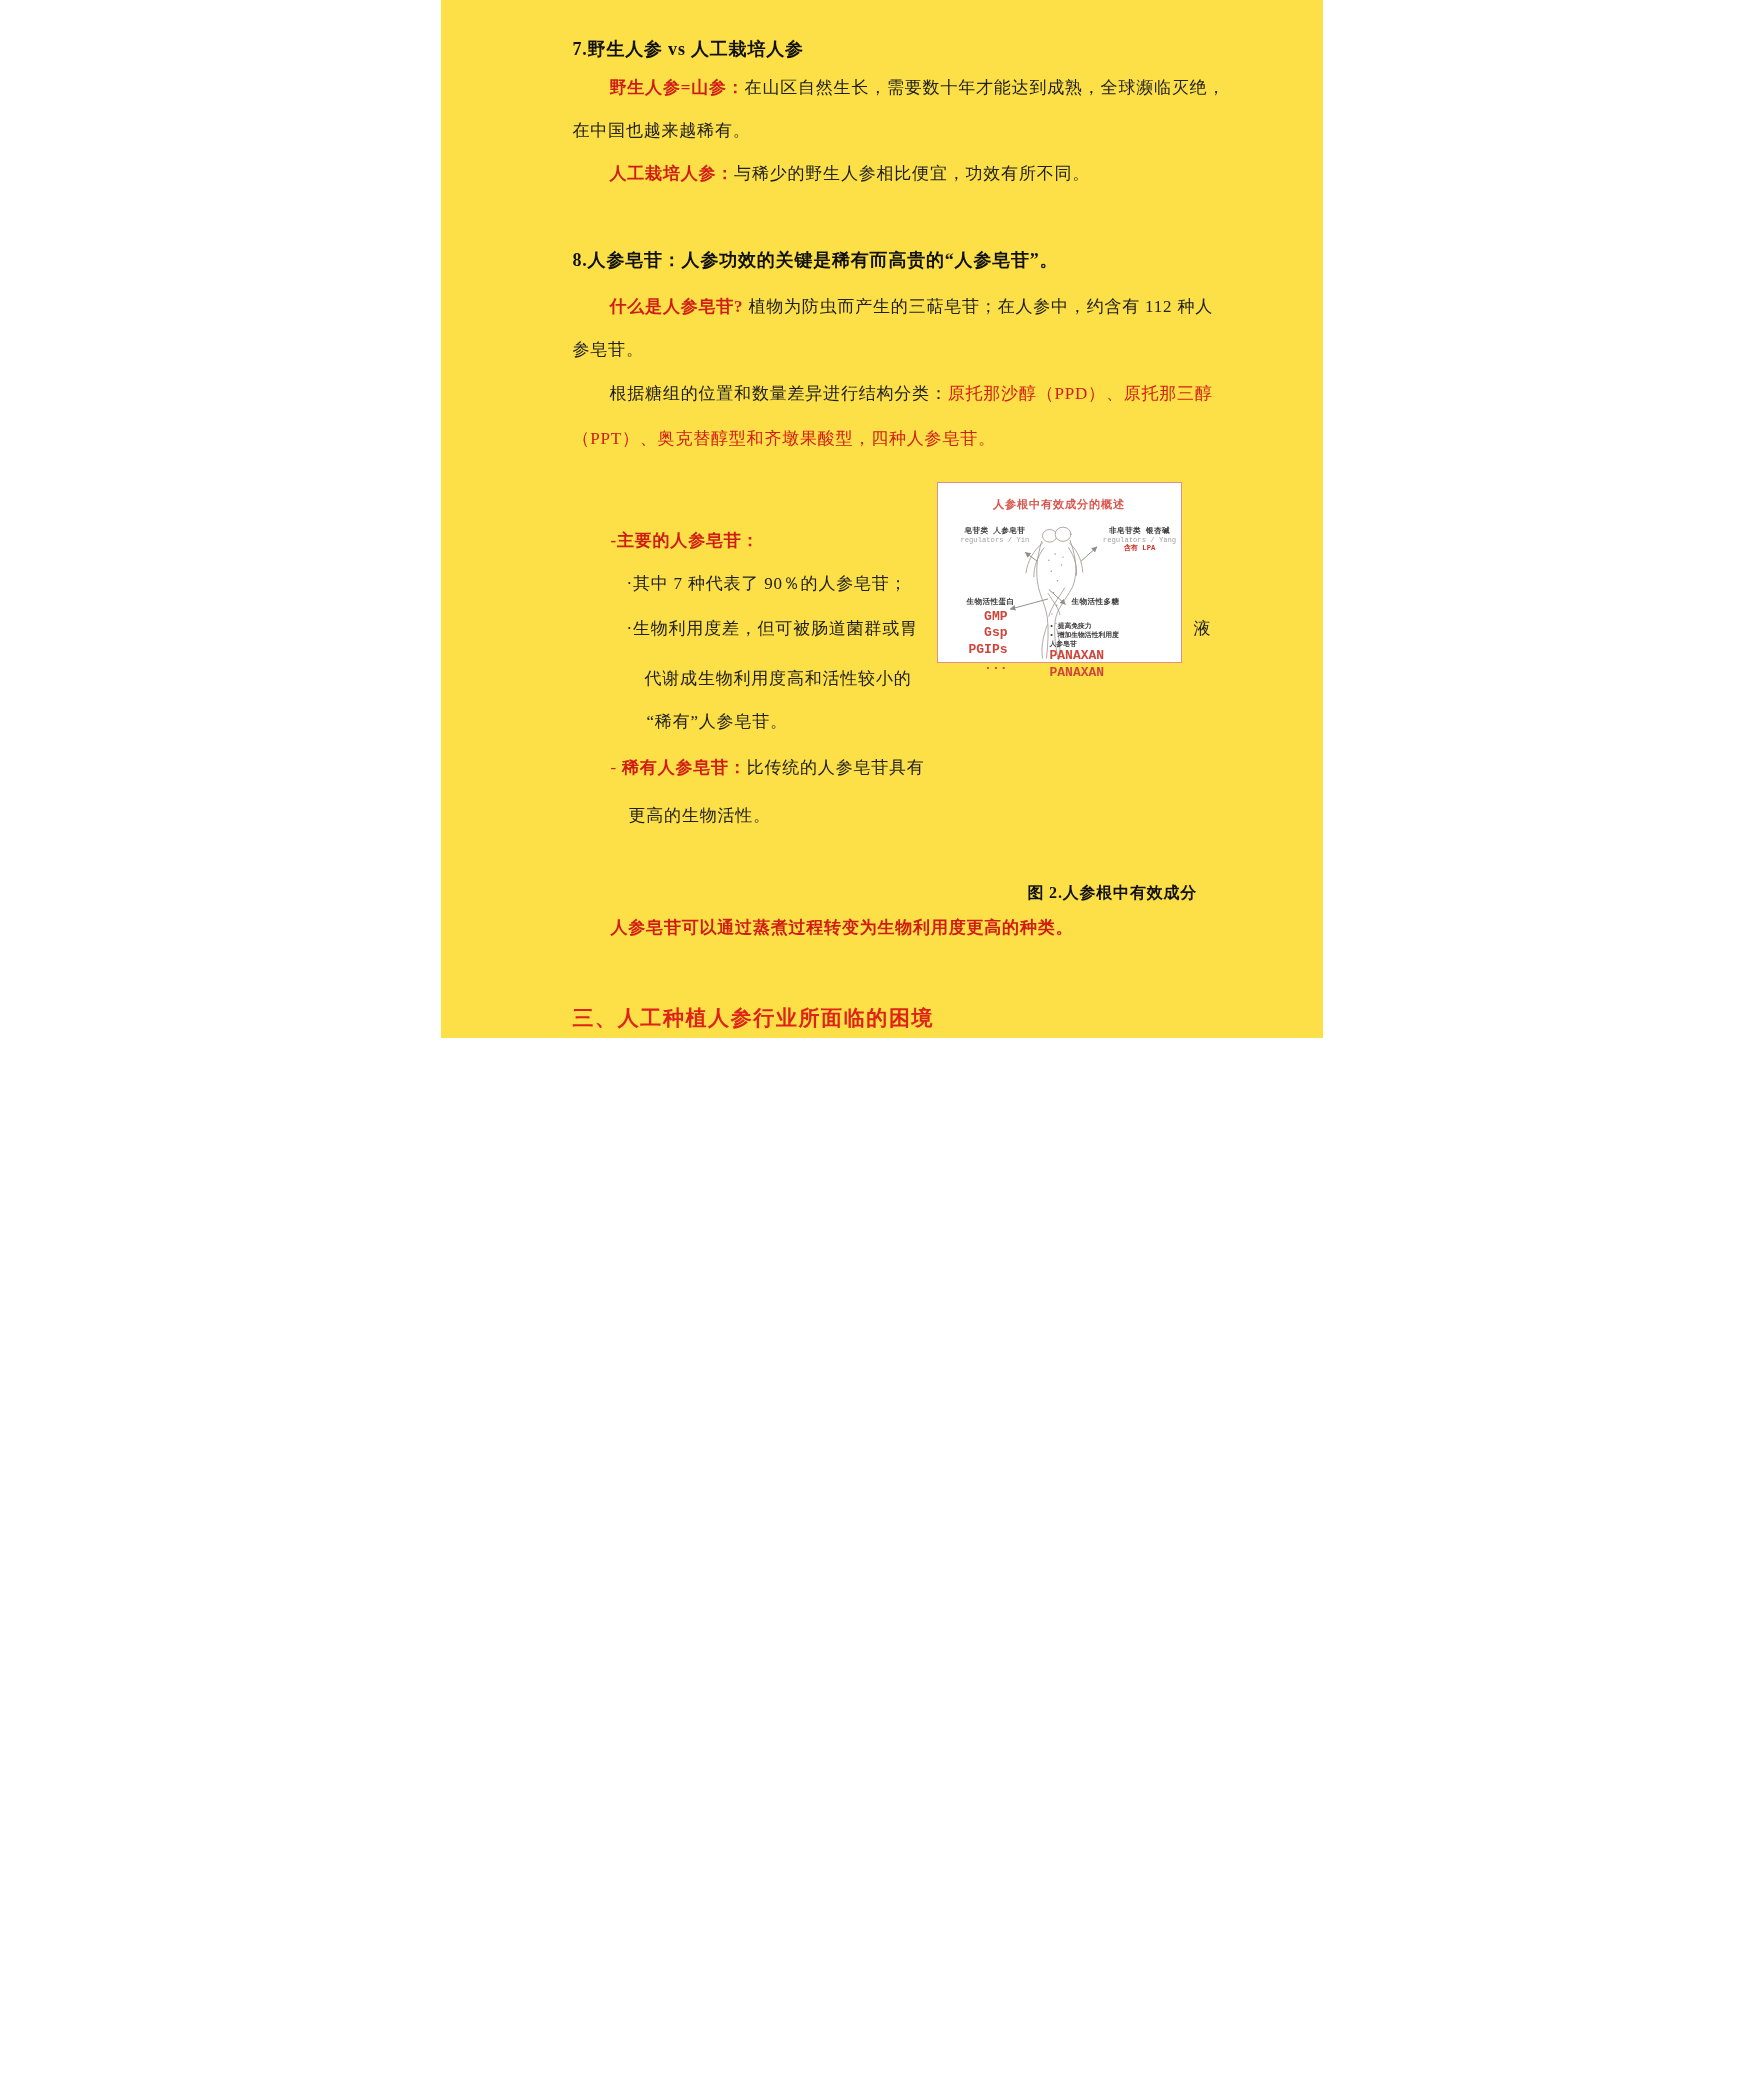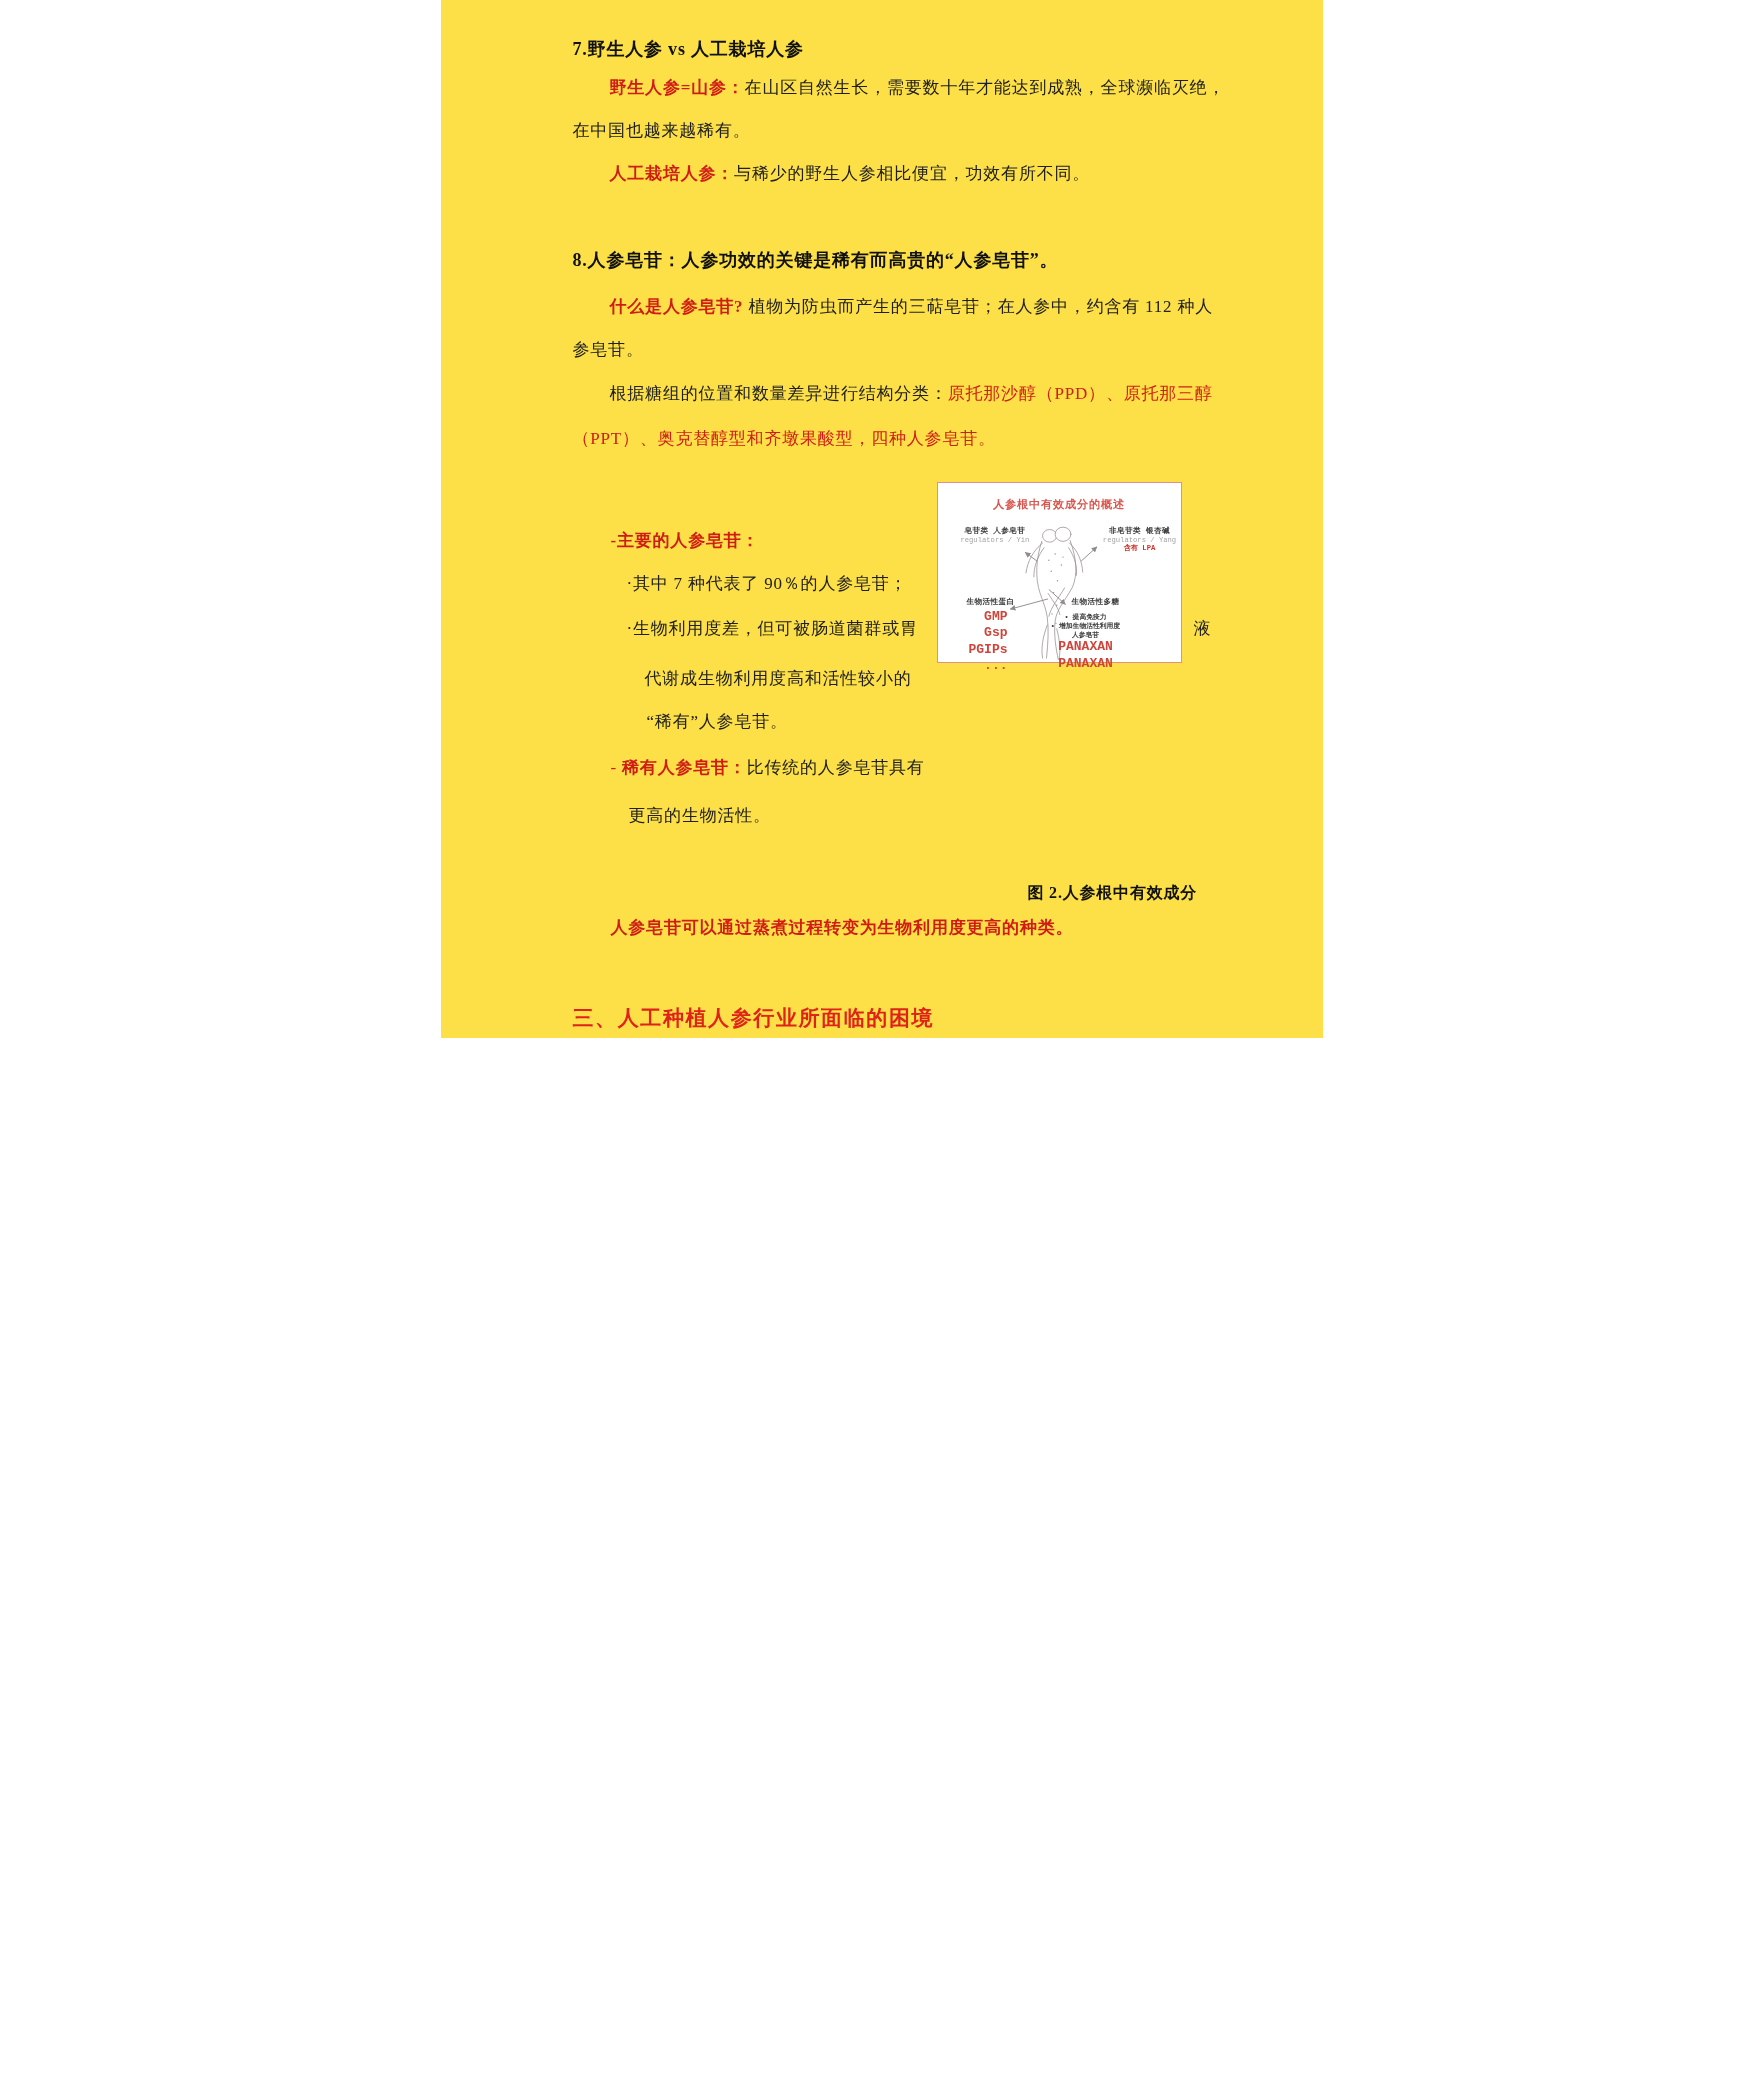--- a/index.html
+++ b/index.html
@@ -33,21 +33,21 @@
   .flabel{position:absolute;line-height:1.15;}
   .flabel .b1{font-weight:bold;color:#3d3b3c;font-size:7.6px;letter-spacing:0.4px;}
   .flabel .g{color:#a5a2a3;font-size:7.2px;}
   .flabel .r{color:#d03228;font-weight:bold;font-size:7.2px;}
   .flabel .item{color:#cf453c;font-weight:bold;font-size:13px;line-height:1.25;}
   .tl{left:22.4px;top:44px;width:70px;text-align:center;}
   .tr{left:162px;top:44px;width:80px;text-align:center;}
   .bl-head{left:24px;top:115px;width:58px;text-align:center;}
   .bl-items{left:16px;top:126px;width:54px;text-align:right;}
   .br-head{left:134px;top:115px;width:51px;text-align:left;}
-  .br-items{left:112px;top:130px;width:72px;text-align:center;}
+  .br-items{left:112px;top:139px;width:72px;text-align:left;}
   .br-items .d{color:#3d3b3c;font-weight:bold;font-size:6.8px;line-height:1.3;}
   .figsvg{position:absolute;left:0;top:0;width:100%;height:100%;}
   .wrapchar{position:absolute;left:753px;top:617px;font-size:17px;}
   .caption{position:absolute;left:541px;top:883px;}
 </style>
 </head>
 <body>
 
 <div class="page">
 

